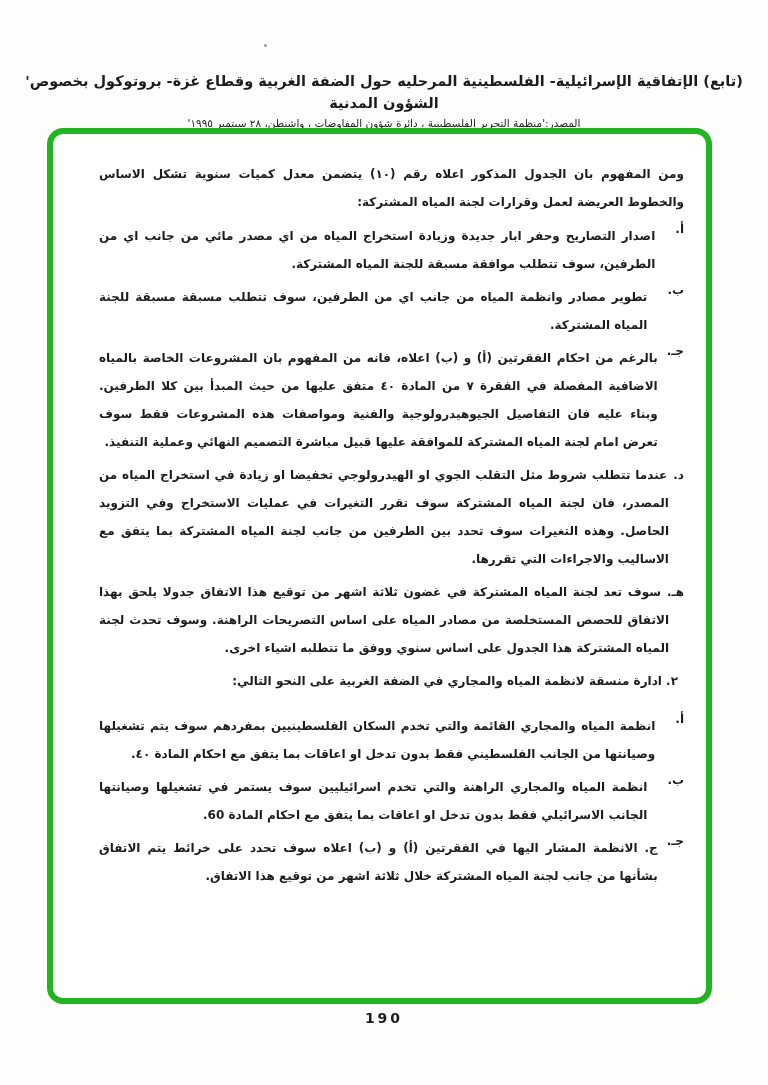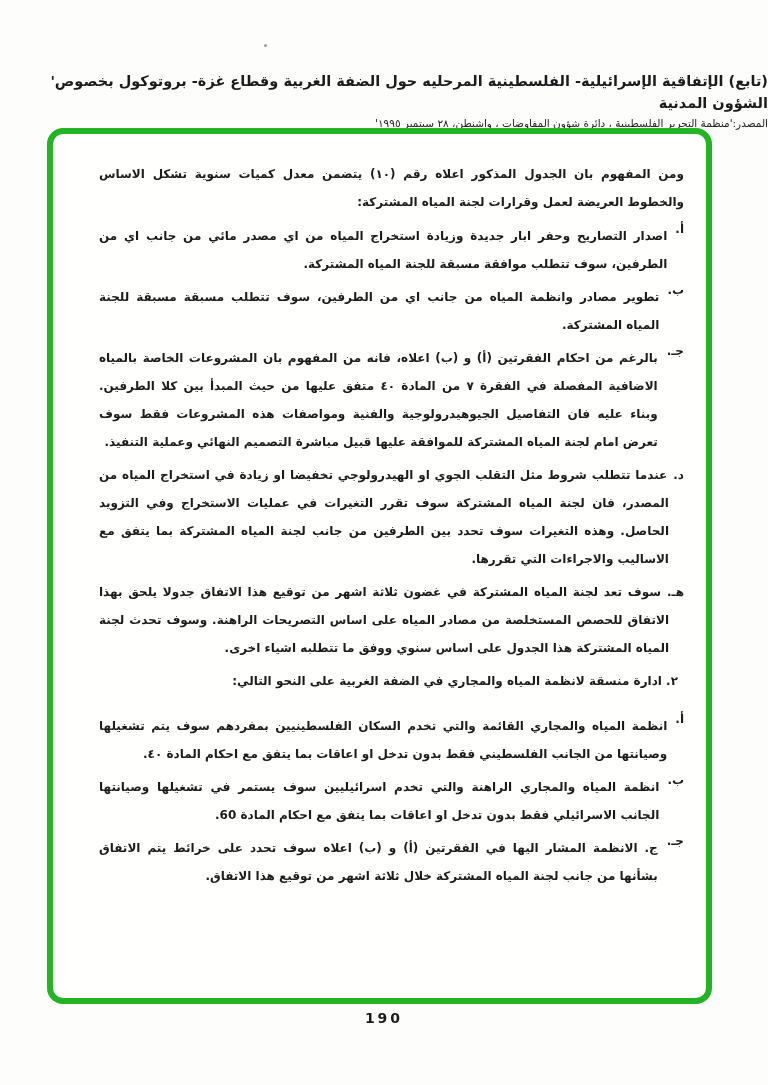--- a/index.html
+++ b/index.html
@@ -9,20 +9,21 @@
     font-family: "DejaVu Sans", sans-serif;
     direction: rtl;
     color: #1c1c1c;
     overflow: hidden;
   }
   .page { position: relative; width: 768px; height: 1085px; background: #fdfdfc; }
 
   
   .page-header {
     position: absolute; top: 70px; left: 0; right: 0;
+    text-align: center;
   }
   .header-title {
     font-size: 14.5px; font-weight: bold; line-height: 22px;
     letter-spacing: 0.2px;
   }
   .header-source {
     font-size: 10.5px; font-weight: normal; margin-top: 3px;
     color: #222;
   }
 
@@ -42,21 +43,21 @@
   }
   .doc-body p, .doc-body .li-text, .doc-body .li-inline {
     text-align: justify;
     line-height: 28px;
   }
   .intro { line-height: 30px; margin-bottom: 6px; }
   .section-2 { margin-bottom: 17px; padding-right: 6px; }
 
   .li-flex { display: flex; margin-bottom: 5px; }
   .li-flex .li-marker { flex: 0 0 auto; white-space: nowrap; }
-  .gap-wide .li-text  { margin-right: 8px; }
+  .gap-wide .li-text  { margin-right: 20px; }
   .gap-narrow .li-text { margin-right: 9px; }
   .li-flex .li-text { flex: 1 1 auto; }
 
   .li-inline { margin-bottom: 5px; padding-right: 15px; text-indent: -15px; }
   .li-inline .li-marker { padding-left: 6px; }
 
   
   .page-number {
     position: absolute; top: 1010px; left: 0; right: 0;
     text-align: center;

